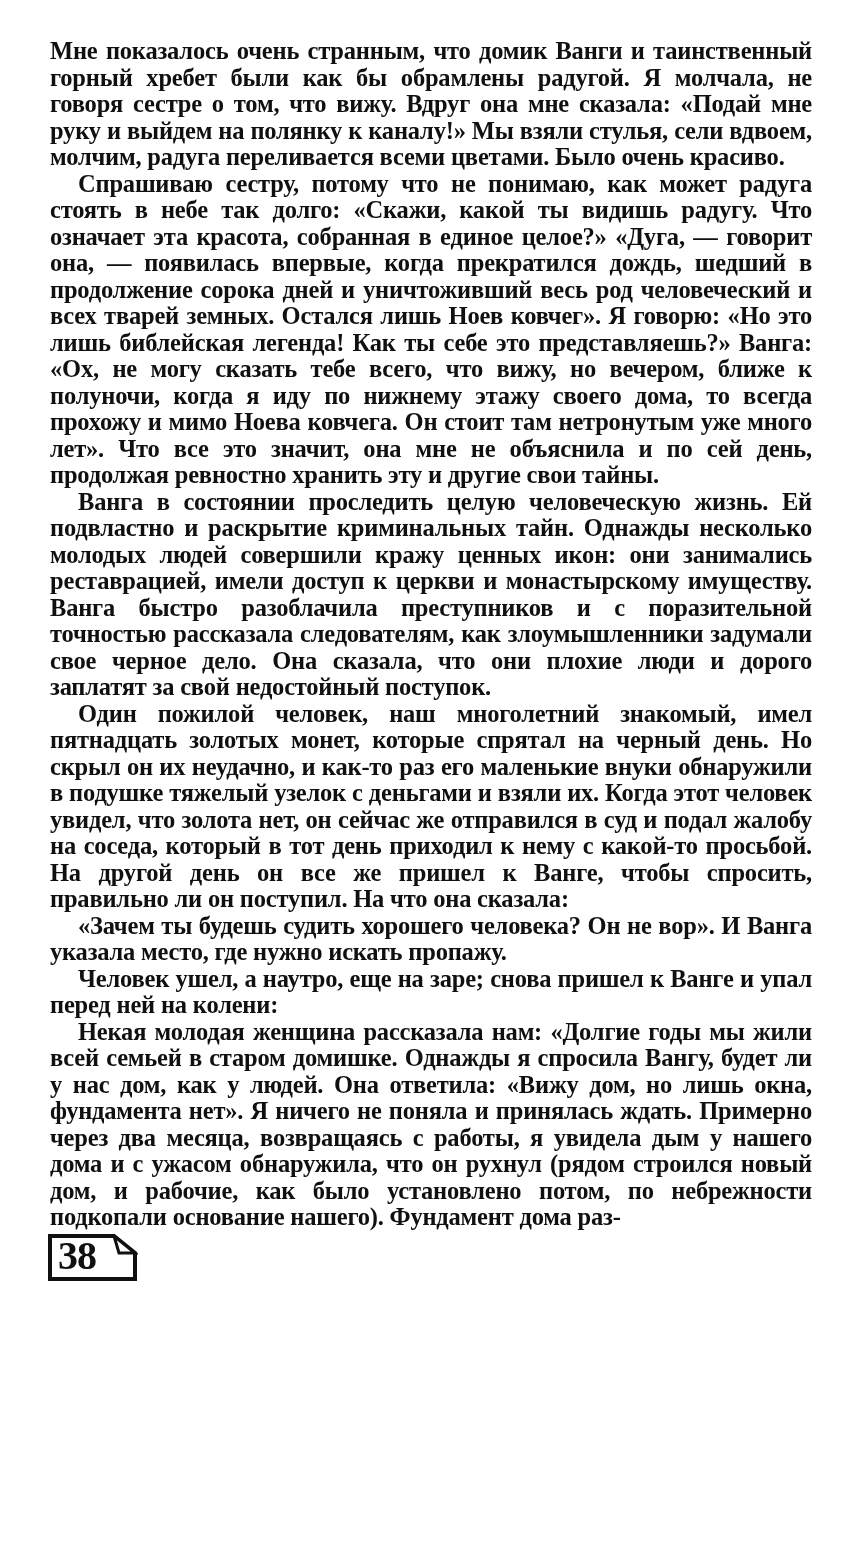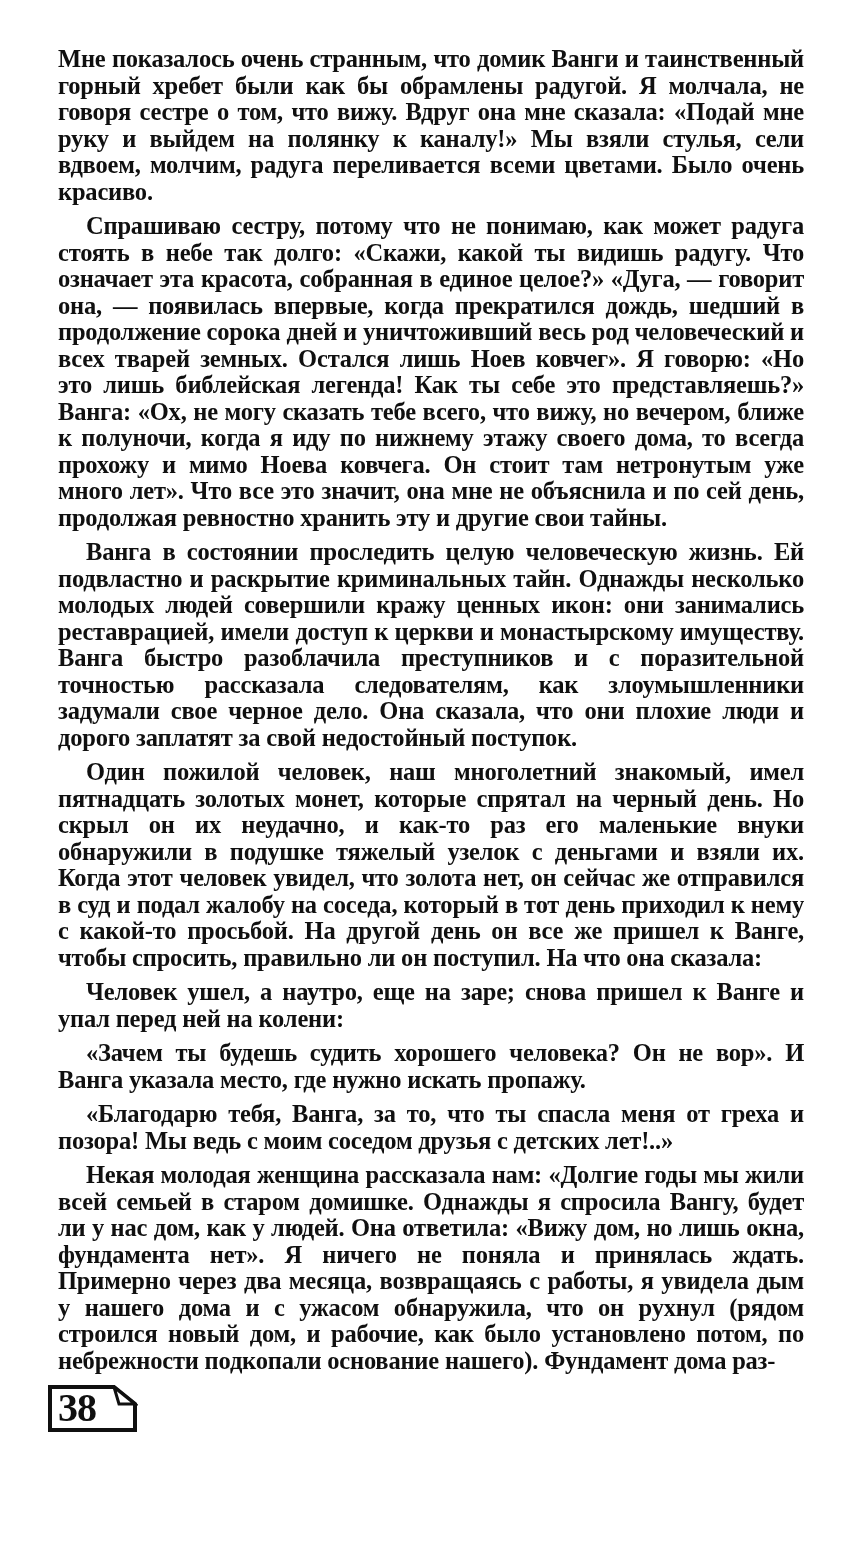--- a/index.html
+++ b/index.html
@@ -19,21 +19,21 @@
     position: absolute;
     left: 50px; top: 38px;
     width: 762px;
     font-size: 24.5px;
     line-height: 26.5px;
     font-weight: 700;
     letter-spacing: -0.2px;
     text-align: justify;
   }
   .para {
-    margin: 8px;
+    margin: 0;
     text-indent: 28px;
   }
   .para.first { text-indent: 0; }
   .closing { margin: 0; text-indent: 0; }
   .pagenum-box {
     float: left;
     width: 90px; height: 47px;
     margin: 3px 36px 3px -2px;
     position: relative;
   }
@@ -50,23 +50,22 @@
 </style>
 </head>
 <body>
 
 <div class="page">
   <div class="text-column">
     <p class="para first">Мне показалось очень странным, что домик Ванги и таинственный горный хребет были как бы обрамлены радугой. Я молчала, не говоря сестре о том, что вижу. Вдруг она мне сказала: «Подай мне руку и выйдем на полянку к каналу!» Мы взяли стулья, сели вдвоем, молчим, радуга переливается всеми цветами. Было очень красиво.</p>
     <p class="para">Спрашиваю сестру, потому что не понимаю, как может радуга стоять в небе так долго: «Скажи, какой ты видишь радугу. Что означает эта красота, собранная в единое целое?» «Дуга, — говорит она, — появилась впервые, когда прекратился дождь, шедший в продолжение сорока дней и уничтоживший весь род человеческий и всех тварей земных. Остался лишь Ноев ковчег». Я говорю: «Но это лишь библейская легенда! Как ты себе это представляешь?» Ванга: «Ох, не могу сказать тебе всего, что вижу, но вечером, ближе к полуночи, когда я иду по нижнему этажу своего дома, то всегда прохожу и мимо Ноева ковчега. Он стоит там нетронутым уже много лет». Что все это значит, она мне не объяснила и по сей день, продолжая ревностно хранить эту и другие свои тайны.</p>
     <p class="para">Ванга в состоянии проследить целую человеческую жизнь. Ей подвластно и раскрытие криминальных тайн. Однажды несколько молодых людей совершили кражу ценных икон: они занимались реставрацией, имели доступ к церкви и монастырскому имуществу. Ванга быстро разоблачила преступников и с поразительной точностью рассказала следователям, как злоумышленники задумали свое черное дело. Она сказала, что они плохие люди и дорого заплатят за свой недостойный поступок.</p>
     <p class="para">Один пожилой человек, наш многолетний знакомый, имел пятнадцать золотых монет, которые спрятал на черный день. Но скрыл он их неудачно, и как-то раз его маленькие внуки обнаружили в подушке тяжелый узелок с деньгами и взяли их. Когда этот человек увидел, что золота нет, он сейчас же отправился в суд и подал жалобу на соседа, который в тот день приходил к нему с какой-то просьбой. На другой день он все же пришел к Ванге, чтобы спросить, правильно ли он поступил. На что она сказала:</p>
+    <p class="para">«Зачем ты будешь судить хорошего человека? Он не вор». И Ванга указала место, где нужно искать пропажу.</p>
     <p class="para">Человек ушел, а наутро, еще на заре; снова пришел к Ванге и упал перед ней на колени:</p>
-    <p class="para">«Зачем ты будешь судить хорошего человека? Он не вор». И Ванга указала место, где нужно искать пропажу.</p>
-    <p class="para">«Благодарю тебя, Ванга, за то, что ты спасла меня от греха и позора! Мы ведь с моим соседом друзья с детских лет!..»</p>
     <p class="para">Некая молодая женщина рассказала нам: «Долгие годы мы жили всей семьей в старом домишке. Однажды я спросила Вангу, будет ли у нас дом, как у людей. Она ответила: «Вижу дом, но лишь окна, фундамента нет». Я ничего не поняла и принялась ждать. Примерно через два месяца, возвращаясь с работы, я увидела дым у нашего дома и с ужасом обнаружила, что он рухнул (рядом строился новый дом, и рабочие, как было установлено потом, по небрежности подкопали основание нашего). Фундамент дома раз-</p>
 
     <div class="closing">
       <span class="pagenum-box">
         <svg width="90" height="47" viewBox="0 0 90 47">
           <polygon points="2,2 66,2 87,19 87,45 2,45" fill="#ffffff" stroke="#101010" stroke-width="4" stroke-linejoin="miter"></polygon>
           <polygon points="66,2 71,19 87,19" fill="#ffffff" stroke="#101010" stroke-width="3" stroke-linejoin="miter"></polygon>
         </svg>
         <span class="pagenum">38</span>
       </span>

